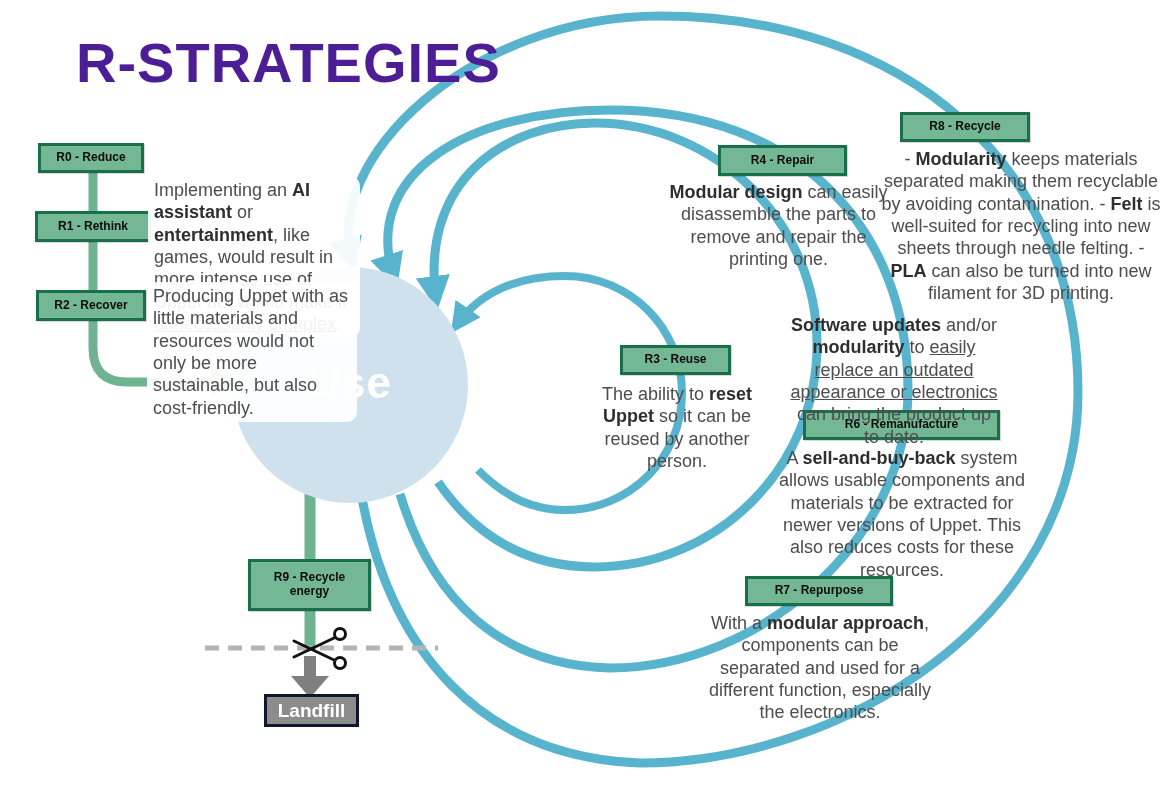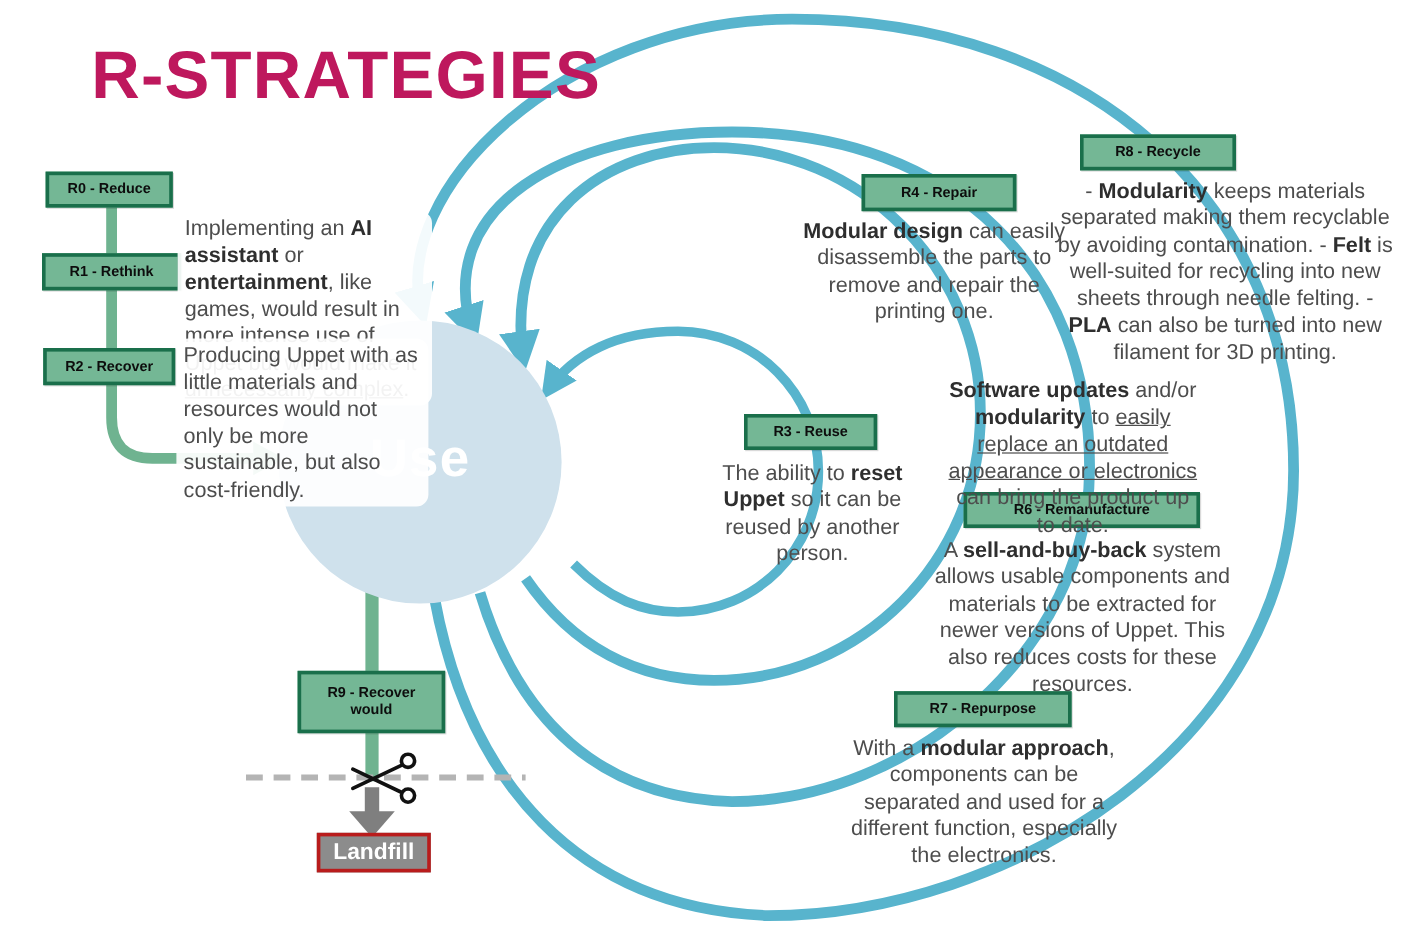--- a/index.html
+++ b/index.html
@@ -3,31 +3,31 @@
 <meta charset="utf-8">
 <style>
   html,body{margin:0;padding:0;background:#ffffff;}
   .stage{
     position:relative;width:1169px;height:789px;overflow:hidden;
     font-family:"Liberation Sans",sans-serif;background:#ffffff;
   }
   .stage svg.bg{position:absolute;left:0;top:0;}
   .title{
     position:absolute;left:76px;top:30px;
-    font-size:56px;font-weight:700;letter-spacing:1px;color:#be185d;text-align:center;
+    font-size:56px;font-weight:700;letter-spacing:1px;color:#4c1d95;text-align:center;
   }
   .gbox{
     position:absolute;display:flex;align-items:center;justify-content:center;
     background:#74b795;border:3px solid #1a6f4b;box-sizing:border-box;
     font-weight:700;font-size:12px;color:#0d0d0d;text-align:center;line-height:1.15;
     box-shadow:1px 1px 0 rgba(0,0,0,0.15);
   }
   .graybox{
     position:absolute;display:flex;align-items:center;justify-content:center;
-    background:#8c8c8c;border:3px solid #b91c1c;box-sizing:border-box;
+    background:#8c8c8c;border:3px solid #0f172a;box-sizing:border-box;
     font-weight:700;font-size:19px;color:#ffffff;
   }
   .desc{
     position:absolute;color:#4d4d4d;font-size:18px;line-height:1.24;
   }
   .desc.center{text-align:center;}
   .desc b{font-weight:700;color:#2e2e2e;}
   .desc u{text-decoration:underline;}
   .halo{background:rgba(255,255,255,0.93);border-radius:10px;padding:3px 6px;}
   .use-label{
@@ -77,21 +77,21 @@
   <div class="use-label">Use</div>
 
   <div class="gbox" style="left:38px;top:143px;width:106px;height:30px;">R0 - Reduce</div>
   <div class="gbox" style="left:35px;top:211px;width:116px;height:31px;">R1 - Rethink</div>
   <div class="gbox" style="left:36px;top:290px;width:110px;height:31px;">R2 - Recover</div>
   <div class="gbox" style="left:620px;top:345px;width:111px;height:30px;">R3 - Reuse</div>
   <div class="gbox" style="left:718px;top:145px;width:129px;height:31px;">R4 - Repair</div>
   <div class="gbox" style="left:803px;top:410px;width:197px;height:30px;">R6 - Remanufacture</div>
   <div class="gbox" style="left:745px;top:576px;width:148px;height:30px;">R7 - Repurpose</div>
   <div class="gbox" style="left:900px;top:112px;width:130px;height:30px;">R8 - Recycle</div>
-  <div class="gbox" style="left:248px;top:559px;width:123px;height:52px;padding:2px 6px;">R9 - Recover would</div>
+  <div class="gbox" style="left:248px;top:559px;width:123px;height:52px;padding:2px 6px;">R9 - Recycle energy</div>
 
   <div class="graybox" style="left:264px;top:694px;width:95px;height:33px;">Landfill</div>
 
   <div class="desc halo" style="left:148px;top:176px;width:200px;"><span>Implementing an </span><b>AI assistant</b><span> or </span><b>entertainment</b><span>, like games, would result in more intense use of Uppet but would make it </span><u>unnecessarily complex</u><span>.</span></div>
   <div class="desc halo" style="left:147px;top:282px;width:198px;"><span>Producing Uppet with as little materials and resources would not only be more sustainable, but also cost-friendly.</span></div>
   <div class="desc center" style="left:591px;top:383px;width:172px;"><span>The ability to </span><b>reset Uppet</b><span> so it can be reused by another person.</span></div>
   <div class="desc center" style="left:661px;top:181px;width:235px;"><b>Modular design</b><span> can easily disassemble the parts to remove and repair the printing one.</span></div>
   <div class="desc center" style="left:790px;top:314px;width:208px;"><b>Software updates</b><span> and/or </span><b>modularity</b><span> to </span><u>easily replace an outdated appearance or electronics</u><span> can bring the product up to date.</span></div>
   <div class="desc center" style="left:773px;top:447px;width:258px;"><span>A </span><b>sell-and-buy-back</b><span> system allows usable components and materials to be extracted for newer versions of Uppet. This also reduces costs for these resources.</span></div>
   <div class="desc center" style="left:706px;top:612px;width:228px;"><span>With a </span><b>modular approach</b><span>, components can be separated and used for a different function, especially the electronics.</span></div>

